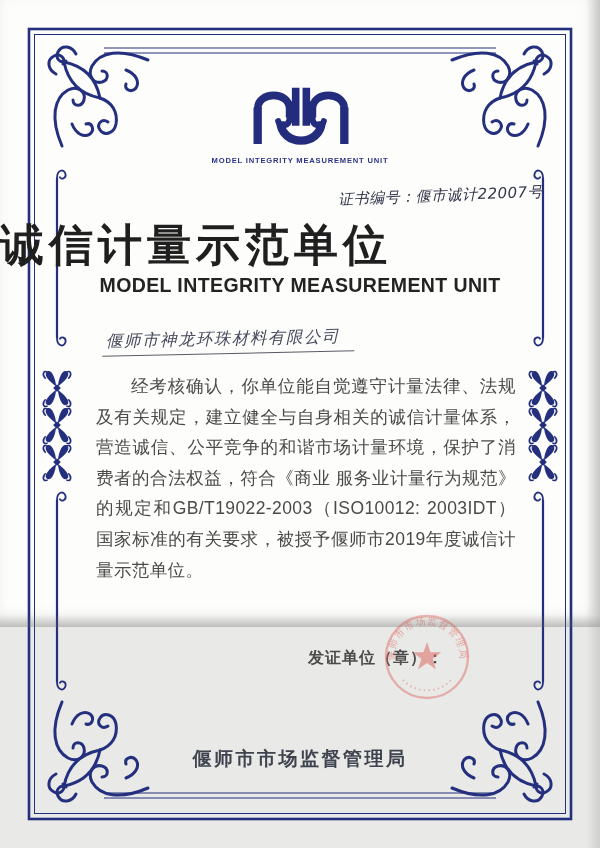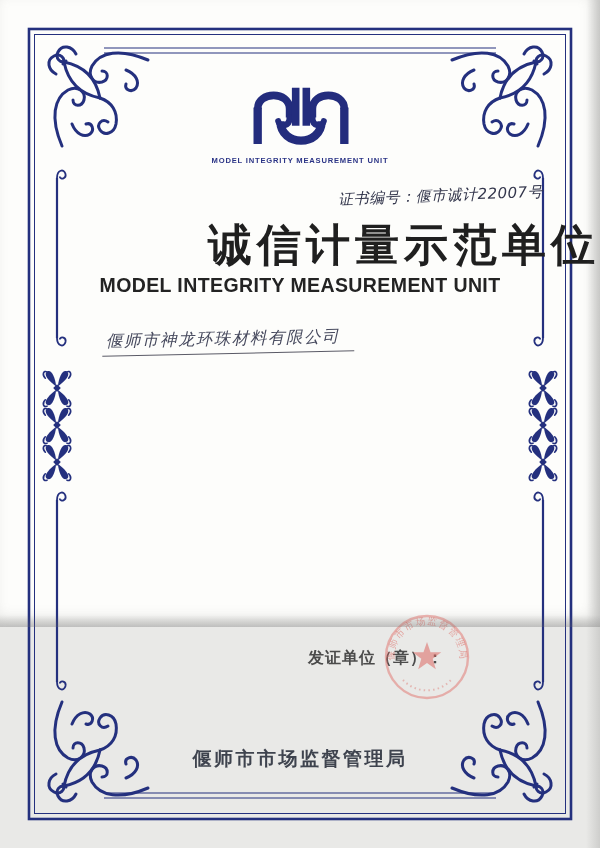--- a/index.html
+++ b/index.html
@@ -21,21 +21,21 @@
     position:absolute;left:0;top:156px;width:600px;text-align:center;
     font-size:7.6px;font-weight:bold;letter-spacing:.8px;color:#2b3486;
   }
   .cert-no{
     position:absolute;left:338px;top:186px;width:230px;
     font-size:15px;color:#33364c;font-style:italic;
     transform:rotate(-2.2deg);letter-spacing:.5px;
     font-family:"DejaVu Sans", cursive;
   }
   .title-zh{
-    position:absolute;left:0;top:216px;width:600px;text-align:right;
+    position:absolute;left:0;top:216px;width:600px;text-align:left;
     font-family:"Liberation Serif", serif;
     font-size:44px;font-weight:bold;color:#1f1f1f;letter-spacing:5px;
   }
   .title-en{
     position:absolute;left:0;top:274px;width:600px;text-align:center;
     font-size:19.5px;font-weight:800;color:#232323;letter-spacing:.4px;
   }
   .company{
     position:absolute;left:102px;top:328px;
     font-size:16.5px;color:#474a5e;letter-spacing:1.5px;font-style:italic;
@@ -151,20 +151,21 @@
 
   <div class="cert-no">
     <span>证书编号：</span><span>偃市诚计22007号</span>
   </div>
 
   <div class="title-zh">诚信计量示范单位</div>
   <div class="title-en">MODEL INTEGRITY MEASUREMENT UNIT</div>
 
   <div class="company">偃师市神龙环珠材料有限公司</div>
 
+  <div class="body-text">经考核确认，你单位能自觉遵守计量法律、法规及有关规定，建立健全与自身相关的诚信计量体系，营造诚信、公平竞争的和谐市场计量环境，保护了消费者的合法权益，符合《商业 服务业计量行为规范》的规定和GB/T19022-2003（ISO10012: 2003IDT）国家标准的有关要求，被授予偃师市2019年度诚信计量示范单位。</div>
 
   <div class="issuer">发证单位（章）：</div>
 
   <svg class="seal" viewBox="-50 -50 100 100">
     <defs>
       <path id="sealArc" d="M -32.2,7.5 A 33 33 0 1 1 32.2,7.5" fill="none"></path>
     </defs>
     <circle cx="0" cy="0" r="41" fill="none" stroke="#e2716c" stroke-width="2.4" opacity="0.5"></circle>
     <polygon points="0,-15 3.53,-4.85 14.27,-4.64 5.71,1.85 8.82,12.14 0,6 -8.82,12.14 -5.71,1.85 -14.27,-4.64 -3.53,-4.85" fill="#dd6862" opacity="0.55"></polygon>
     <text font-size="9.5" fill="#dd6862" opacity="0.55" letter-spacing="1.5" font-family="Liberation Sans, sans-serif">

